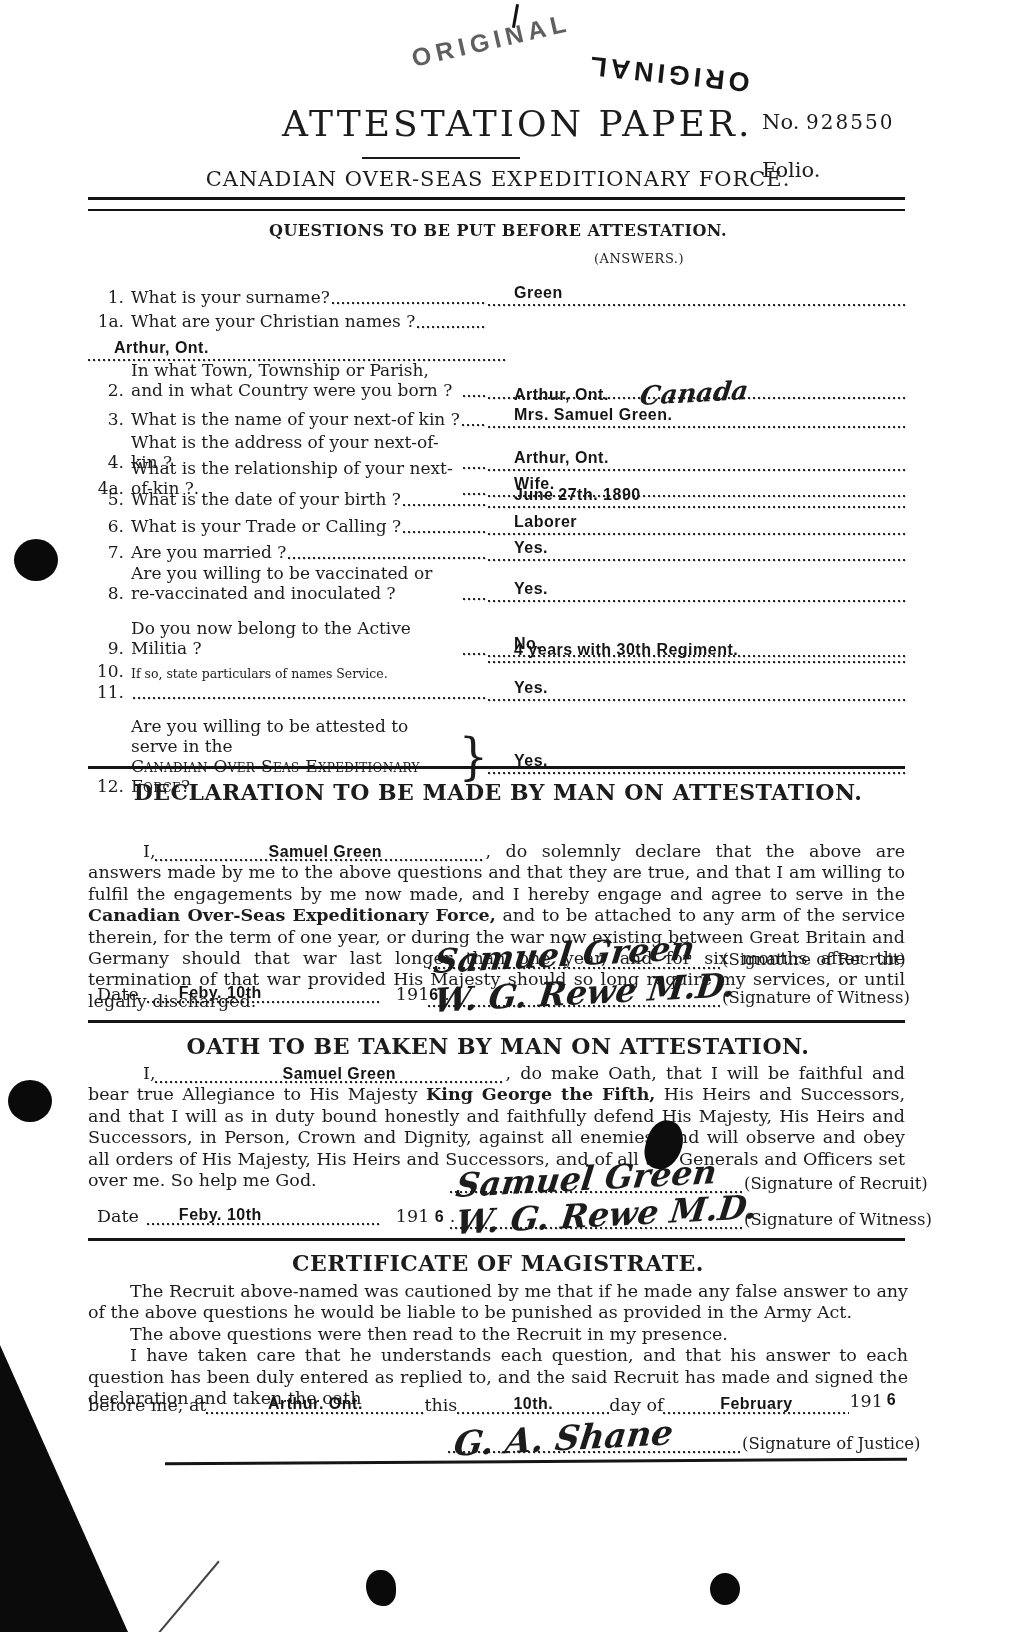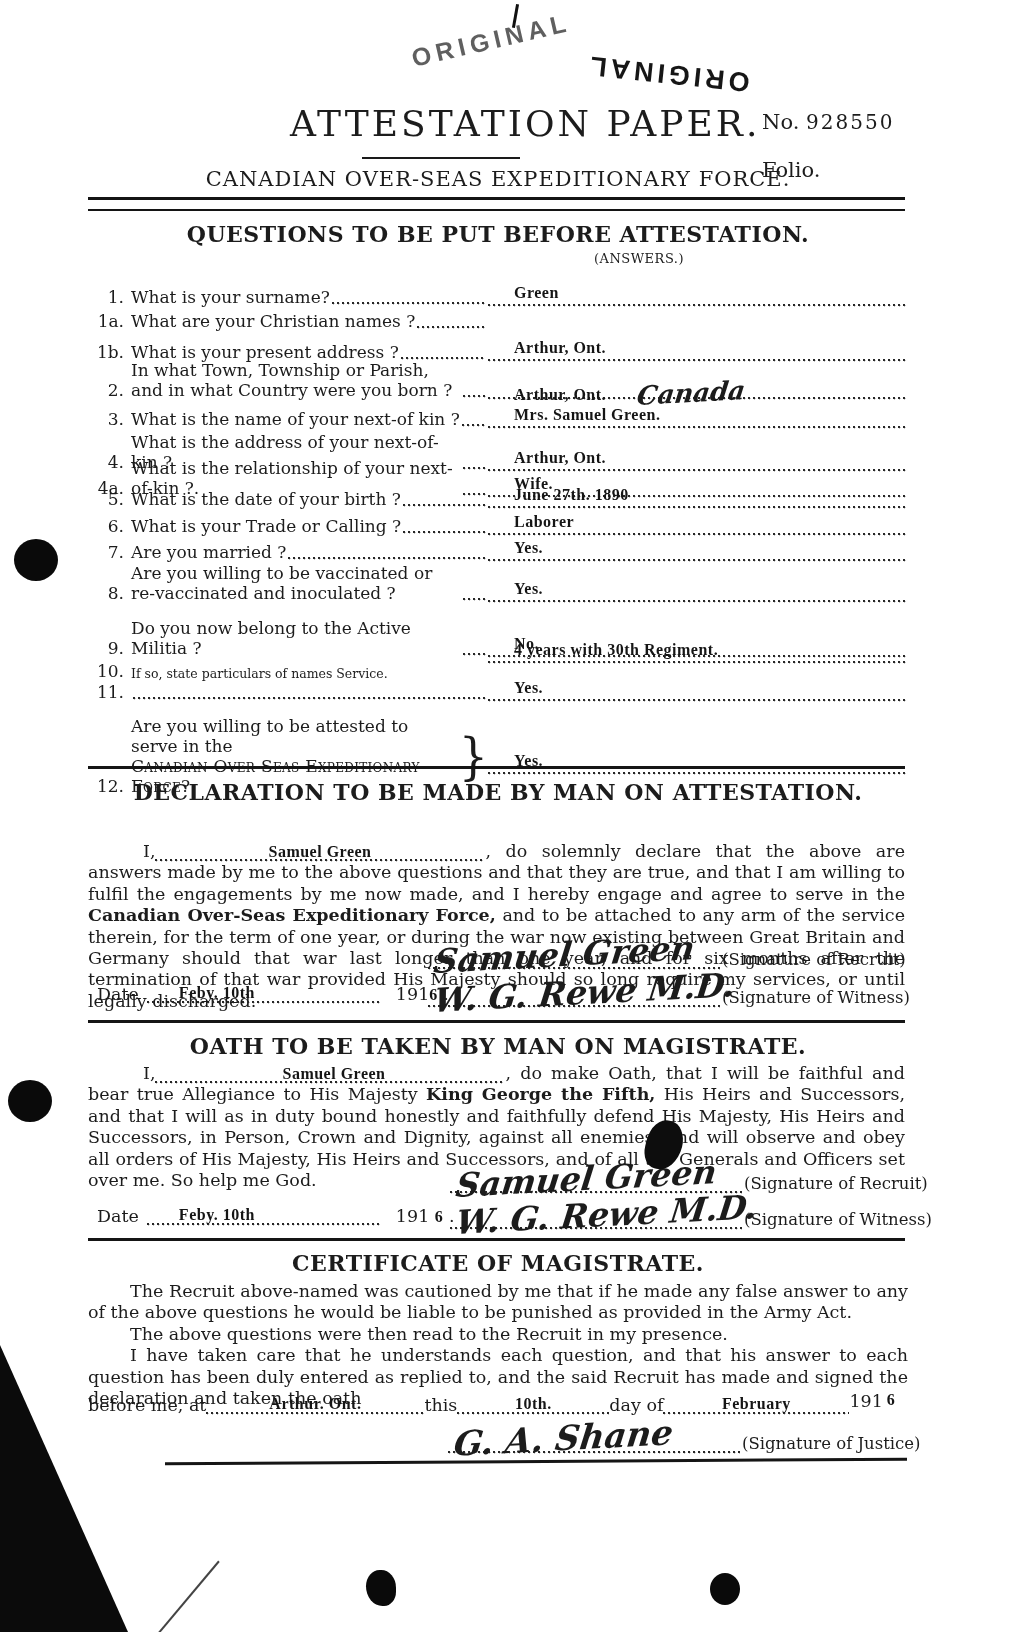--- a/index.html
+++ b/index.html
@@ -6,39 +6,39 @@
   .page{position:relative;width:1012px;height:1632px;background:#ffffff;color:#1c1c1c;
         font-family:"DejaVu Serif",serif;overflow:hidden;}
   .abs{position:absolute;}
   .dotted{background-image:radial-gradient(circle at 1.2px 1.2px,#262626 1.15px,transparent 1.4px);
           background-size:5px 3px;background-repeat:repeat-x;background-position:0 100%;}
   
   .stamp{font-family:"Liberation Sans",sans-serif;font-weight:bold;white-space:nowrap;}
   .stamp1{left:410px;top:26px;font-size:25px;letter-spacing:5px;color:#3d3d3d;opacity:.82;transform:rotate(-13deg);}
   .stamp2{left:586px;top:58px;font-size:27px;letter-spacing:4px;color:#161616;transform:rotate(186deg);}
   .tick{left:514px;top:4px;width:2.5px;height:24px;background:#111;transform:rotate(10deg);}
-  .title{left:282px;top:103px;font-size:36px;letter-spacing:3px;white-space:nowrap;margin-left:8px;}
+  .title{left:282px;top:103px;font-size:36px;letter-spacing:3px;white-space:nowrap;}
   .no-row{left:762px;top:110px;font-size:21px;white-space:nowrap;}
   .no-val{letter-spacing:2px;font-size:20px;}
   .folio{left:762px;top:148px;font-size:21px;margin-top:10px;}
   .title-rule{left:362px;top:157px;width:158px;height:2px;background:#1a1a1a;}
   .subtitle{left:88px;top:167px;width:820px;text-align:center;font-size:21px;letter-spacing:1px;white-space:nowrap;}
   .dbl-rule{left:88px;top:197px;width:817px;height:9px;border-top:3px solid #141414;border-bottom:2px solid #141414;}
   
-  .q-head{left:88px;top:221px;width:820px;text-align:center;font-size:22px;font-weight:bold;letter-spacing:.5px;}
+  .q-head{left:88px;top:221px;width:820px;text-align:center;font-size:16px;font-weight:bold;letter-spacing:.5px;}
   .ans-label{left:594px;top:251px;font-size:13px;letter-spacing:.5px;}
   .qrow{position:absolute;left:88px;width:820px;display:flex;align-items:flex-end;}
   .qcol{width:400px;display:flex;align-items:flex-end;}
   .qnum{width:36px;text-align:right;padding-right:7px;font-size:17px;line-height:20px;flex:none;}
   .qtext{font-size:17px;line-height:20px;max-width:330px;}
   .lead{flex:1;height:6px;margin:0 2px 2px 2px;}
   .acol{width:420px;height:24px;padding-left:26px;box-sizing:border-box;white-space:nowrap;flex:none;}
   .a-raise{margin-bottom:21px;}
   .a-raise-sm{margin-bottom:17px;}
-  .tw{font-family:Liberation Serif, serif;font-size:16px;font-weight:600;letter-spacing:.5px;color:#151515;}
+  .tw{font-family:Liberation Sans, sans-serif;font-size:16px;font-weight:600;letter-spacing:.5px;color:#151515;}
   .qstack{display:flex;flex-direction:column;max-width:340px;}
   .qmain{display:flex;align-items:flex-end;}
   .qnote{font-size:12.5px;line-height:15px;text-align:center;}
   .smallcaps{font-variant:small-caps;letter-spacing:.3px;}
   .brace{font-size:46px;font-weight:400;line-height:40px;margin-left:4px;align-self:center;transform:scaleY(1.1);}
   .hand{font-family:"DejaVu Serif",serif;font-style:italic;font-weight:600;white-space:nowrap;
         transform:rotate(-3deg) skewX(-10deg);display:inline-block;}
   .hand-sm{font-size:26px;}
   
   .rule{position:absolute;left:88px;width:817px;height:3px;background:#151515;}
@@ -101,25 +101,20 @@
 
   <div class="qrow" style="top:311px">
     <div class="qcol">
       <span class="qnum">1a.</span>
       <span class="qtext">What are your Christian names ?</span>
       <span class="lead dotted"></span>
     </div>
   </div>
 
   <div class="qrow" style="top:338px">
-    <div class="qcol">
-      <span class="qnum">1b.</span>
-      <span class="qtext">What is your present address ?</span>
-      <span class="lead dotted"></span>
-    </div>
     <div class="acol dotted"><span class="tw">Arthur, Ont.</span></div>
   </div>
 
   <div class="qrow" style="top:360px">
     <div class="qcol">
       <span class="qnum">2.</span>
       <span class="qtext">In what Town, Township or Parish, and in what Country were you born ?</span>
       <span class="lead dotted"></span>
     </div>
     <div class="acol dotted">
@@ -247,21 +242,21 @@
     <span class="yearwrap"><span>191</span><span class="tw">6</span> <span>.</span></span>
   </div>
   <div class="sigrow" style="left:428px;top:962px;height:46px">
     <div class="sigline dotted">
         <span class="hand">W. G. Rewe M.D.</span>
       </div>
     <span class="siglabel">(Signature of Witness)</span>
   </div>
 
   <div class="rule" style="top:1020px"></div>
-  <div class="sec-head" style="top:1033px">OATH TO BE TAKEN BY MAN ON MAGISTRATE.</div>
+  <div class="sec-head" style="top:1033px">OATH TO BE TAKEN BY MAN ON ATTESTATION.</div>
   <div class="para" style="top:1063px">
     <p><span>I,</span><span class="pfill dotted" style="min-width:350px;padding-left:72px"><span class="tw">Samuel Green</span></span><span>, do make Oath, that I will be faithful and bear true Allegiance to His Majesty </span><b>King George the Fifth,</b><span> His Heirs and Successors, and that I will as in duty bound honestly and faithfully defend His Majesty, His Heirs and Successors, in Person, Crown and Dignity, against all enemies, and will observe and obey all orders of His Majesty, His Heirs and Successors, and of all the Generals and Officers set over me.  So help me God.</span></p>
   </div>
   <div class="sigrow" style="left:450px;top:1148px;height:46px">
     <div class="sigline dotted">
         <span class="hand">Samuel Green</span>
       </div>
     <span class="siglabel">(Signature of Recruit)</span>
   </div>
   <div class="daterow" style="left:97px;top:1204px">

